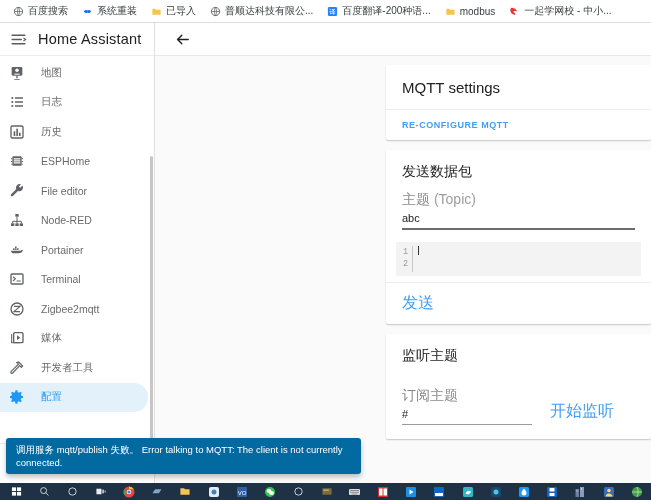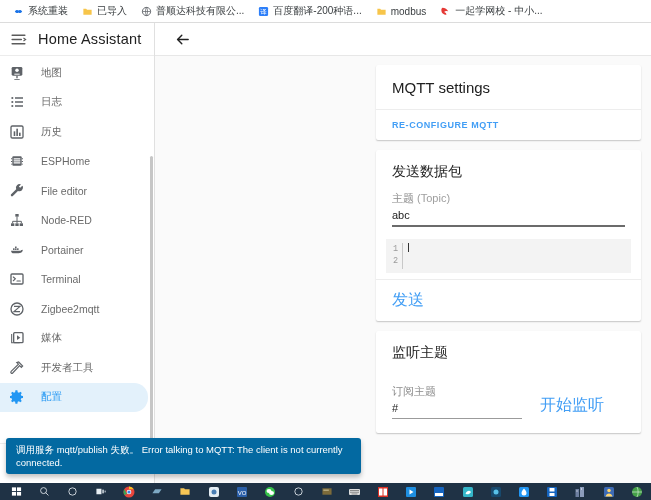--- a/index.html
+++ b/index.html
@@ -83,41 +83,41 @@
   .back-btn { width: 22px; height: 22px; display:flex; align-items:center; justify-content:center; color:#212121;}
   .content {
     position: absolute; top: 33px; left: 0; right: 0; bottom: 0;
     padding: 9px 0 0 0;
     display: flex; flex-direction: column; align-items: flex-end;
     gap: 10px;
     overflow: hidden;
   }
 
   .card {
-    width: 265px; margin-right: 10px;
+    width: 265px; margin-right: 0px;
     background: #ffffff;
     border-radius: 2px;
     box-shadow: 0 1px 2px rgba(0,0,0,.12), 0 1px 1px rgba(0,0,0,.10);
   }
   .card-title { font-size: 15px; color: #212121; padding: 14px 16px 13px 16px; font-weight: 400; }
   .card-title.cn { font-size: 14px; padding: 13px 4px 4px 16px; }
   .card-actions {
     border-top: 1px solid #ededed;
     padding: 7px 10px; display: flex; align-items: center; gap: 6px;
   }
   .link-btn {
     color: #429ef5; font-size: 9px; font-weight: 600;
     letter-spacing: .55px; padding: 3px 6px; border-radius: 2px;
     text-transform: uppercase;
   }
   .link-btn.cn { font-size: 16px; letter-spacing: 0; text-transform: none; font-weight:400;}
 
   .card-body { padding: 0 16px 12px 16px; }
   .field { margin-top: 6px; }
-  .field-label { font-size: 11px; color: #8a8a8a; margin-bottom: 2px; }
+  .field-label { font-size: 14px; color: #8a8a8a; margin-bottom: 2px; }
   .field-label .sub { color:#9e9e9e; }
   .field-input {
     font-size: 11px; color: #1c1c1c;
     border-bottom: 1px solid #9b9b9b;
     padding: 1px 0 4px 0;
     background: transparent;
   }
   .field-input.thick { border-bottom: 2px solid #6b6b6b; }
 
   .editor-label { font-size: 9px; color: #6d6d6d; padding: 10px 16px 5px 16px; }
@@ -159,20 +159,27 @@
     padding-left: 2px; gap: 0px;
   }
   .tb-item { width: 29px; height: 17px; display: flex; align-items: center; justify-content: center; }
 </style>
 </head>
 <body>
 
 <div id="root">
 
   <div class="bookmarkbar">
+    <div class="bm">
+      <svg class="bm-ico" viewBox="0 0 24 24">
+          <circle cx="12" cy="12" r="9" fill="none" stroke="#5f6368" stroke-width="2"></circle>
+          <path d="M3 12h18M12 3c3 3.5 3 14 0 18M12 3c-3 3.5-3 14 0 18" fill="none" stroke="#5f6368" stroke-width="1.6"></path>
+        </svg>
+      <span class="bm-label">百度搜索</span>
+    </div>
     <div class="bm">
       <svg class="bm-ico" viewBox="0 0 24 24">
           <path d="M4 12c3-4 6-4 8-2 2-2 5-2 8 2-3 4-6 4-8 2-2 2-5 2-8-2z" fill="#1a73e8"></path>
         </svg>
       <span class="bm-label">系统重装</span>
     </div>
     <div class="bm">
       <svg class="bm-ico" viewBox="0 0 24 24">
           <path d="M3 6h6l2 2h10v11H3z" fill="#f7c54a"></path>
         </svg>

